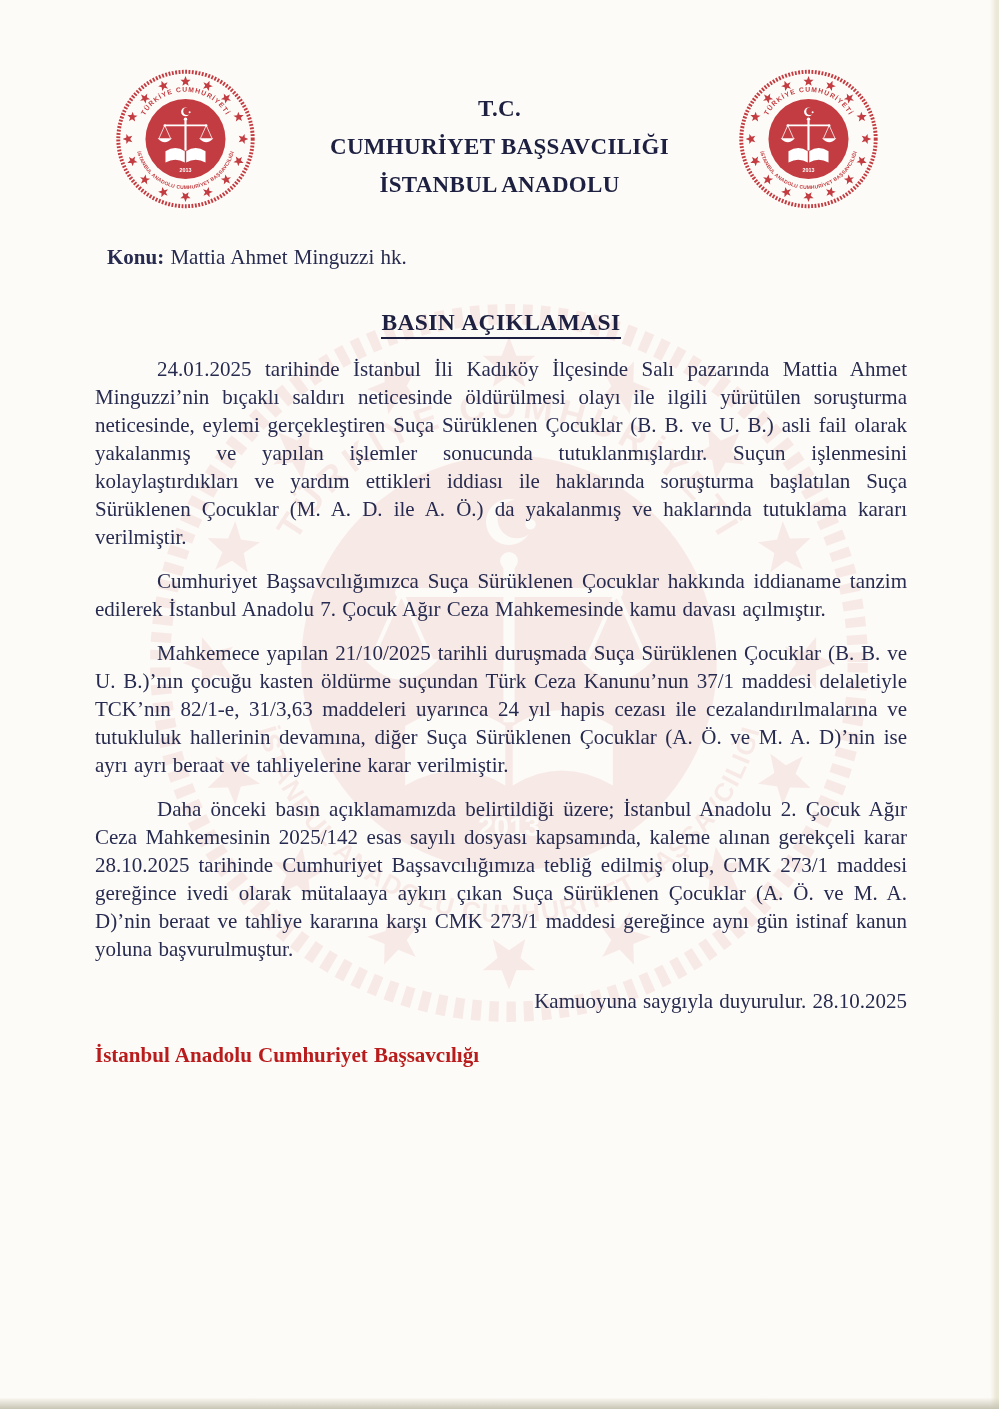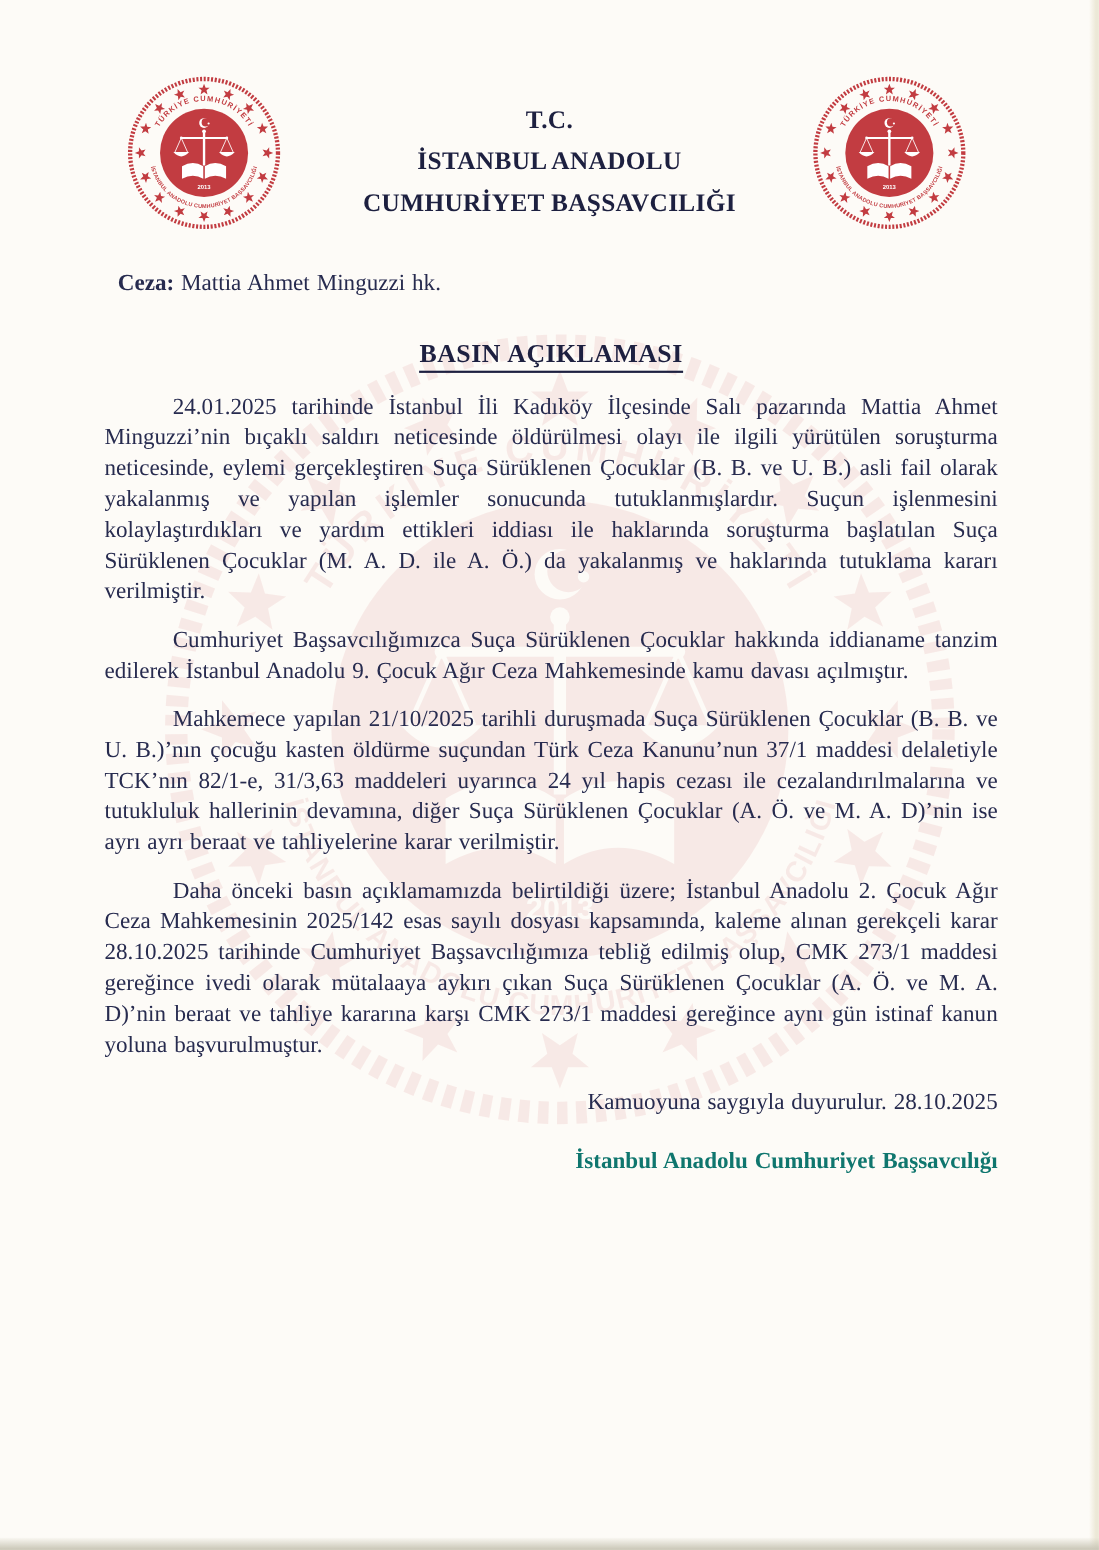--- a/index.html
+++ b/index.html
@@ -39,21 +39,21 @@
   .press-title{
     display:inline-block;
     font-weight:bold;font-size:23.5px;line-height:30px;
     color:#1d2040;letter-spacing:0.4px;
     border-bottom:2.5px solid #1d2040;
   }
   p.body-par{margin:16px 0 16px 0;text-indent:62px;}
   .closing{margin:24px 0 0 0;text-indent:62px;text-align:right;}
   .signature{
     margin:26px 0 0 0;
-    text-align:right;font-weight:bold;color:#0f766e;
+    text-align:left;font-weight:bold;color:#b91c1c;
   }
   
   .edge-right{
     position:absolute;top:0;right:0;width:9px;height:100%;
     background:linear-gradient(to right, rgba(236,232,215,0), #ece8d7 70%);
   }
   .edge-bottom{
     position:absolute;left:0;bottom:0;width:100%;height:11px;
     background:linear-gradient(to bottom, rgba(230,227,211,0.15), #c8c5b5);
   }
@@ -137,37 +137,37 @@
 
   <svg class="seal seal-left" viewBox="0 0 200 200" color="#c23c41">
     <use href="#seal-sym" width="200" height="200"></use>
   </svg>
   <svg class="seal seal-right" viewBox="0 0 200 200" color="#c23c41">
     <use href="#seal-sym" width="200" height="200"></use>
   </svg>
 
   <div class="header-text">
     <div class="h-line">T.C.</div>
+    <div class="h-line">CUMHURİYET BAŞSAVCILIĞI</div>
     <div class="h-line">İSTANBUL ANADOLU</div>
-    <div class="h-line">CUMHURİYET BAŞSAVCILIĞI</div>
   </div>
 
   <div class="content">
 
     <div class="konu">
-      <span class="konu-label">Ceza:</span>
+      <span class="konu-label">Konu:</span>
       <span>Mattia Ahmet Minguzzi hk.</span>
     </div>
 
     <div class="title-row">
       <span class="press-title">BASIN AÇIKLAMASI</span>
     </div>
 
     <p class="body-par">24.01.2025 tarihinde İstanbul İli Kadıköy İlçesinde Salı pazarında Mattia Ahmet Minguzzi’nin bıçaklı saldırı neticesinde öldürülmesi olayı ile ilgili yürütülen soruşturma neticesinde, eylemi gerçekleştiren Suça Sürüklenen Çocuklar (B. B. ve U. B.) asli fail olarak yakalanmış ve yapılan işlemler sonucunda tutuklanmışlardır. Suçun işlenmesini kolaylaştırdıkları ve yardım ettikleri iddiası ile haklarında soruşturma başlatılan Suça Sürüklenen Çocuklar (M. A. D. ile A. Ö.) da yakalanmış ve haklarında tutuklama kararı verilmiştir.</p>
-    <p class="body-par">Cumhuriyet Başsavcılığımızca Suça Sürüklenen Çocuklar hakkında iddianame tanzim edilerek İstanbul Anadolu 9. Çocuk Ağır Ceza Mahkemesinde kamu davası açılmıştır.</p>
+    <p class="body-par">Cumhuriyet Başsavcılığımızca Suça Sürüklenen Çocuklar hakkında iddianame tanzim edilerek İstanbul Anadolu 7. Çocuk Ağır Ceza Mahkemesinde kamu davası açılmıştır.</p>
     <p class="body-par">Mahkemece yapılan 21/10/2025 tarihli duruşmada Suça Sürüklenen Çocuklar (B. B. ve U. B.)’nın çocuğu kasten öldürme suçundan Türk Ceza Kanunu’nun 37/1 maddesi delaletiyle TCK’nın 82/1-e, 31/3,63 maddeleri uyarınca 24 yıl hapis cezası ile cezalandırılmalarına ve tutukluluk hallerinin devamına, diğer Suça Sürüklenen Çocuklar (A. Ö. ve M. A. D)’nin ise ayrı ayrı beraat ve tahliyelerine karar verilmiştir.</p>
     <p class="body-par">Daha önceki basın açıklamamızda belirtildiği üzere; İstanbul Anadolu 2. Çocuk Ağır Ceza Mahkemesinin 2025/142 esas sayılı dosyası kapsamında, kaleme alınan gerekçeli karar 28.10.2025 tarihinde Cumhuriyet Başsavcılığımıza tebliğ edilmiş olup, CMK 273/1 maddesi gereğince ivedi olarak mütalaaya aykırı çıkan Suça Sürüklenen Çocuklar (A. Ö. ve M. A. D)’nin beraat ve tahliye kararına karşı CMK 273/1 maddesi gereğince aynı gün istinaf kanun yoluna başvurulmuştur.</p>
 
     <div class="closing">Kamuoyuna saygıyla duyurulur. 28.10.2025</div>
 
     <div class="signature">İstanbul Anadolu Cumhuriyet Başsavcılığı</div>
   </div>
 
   <div class="edge-right"></div>
   <div class="edge-bottom"></div>

